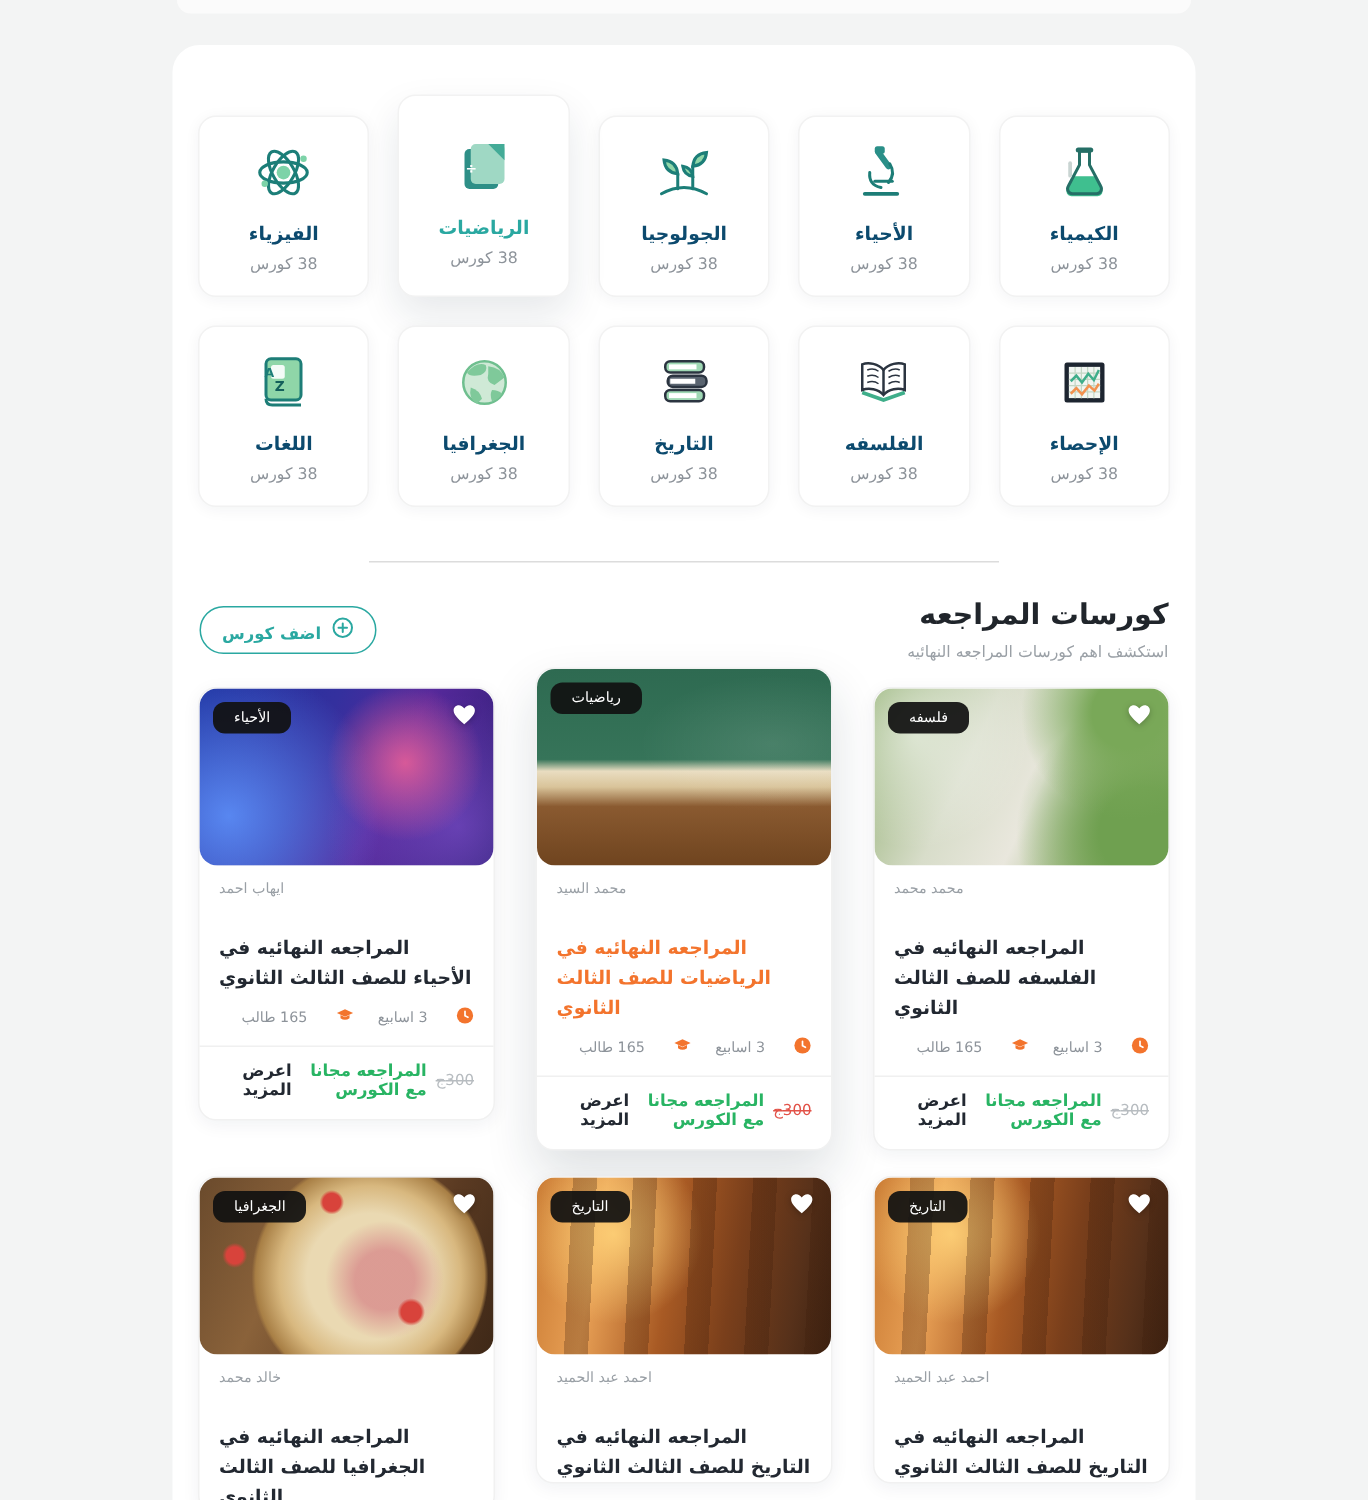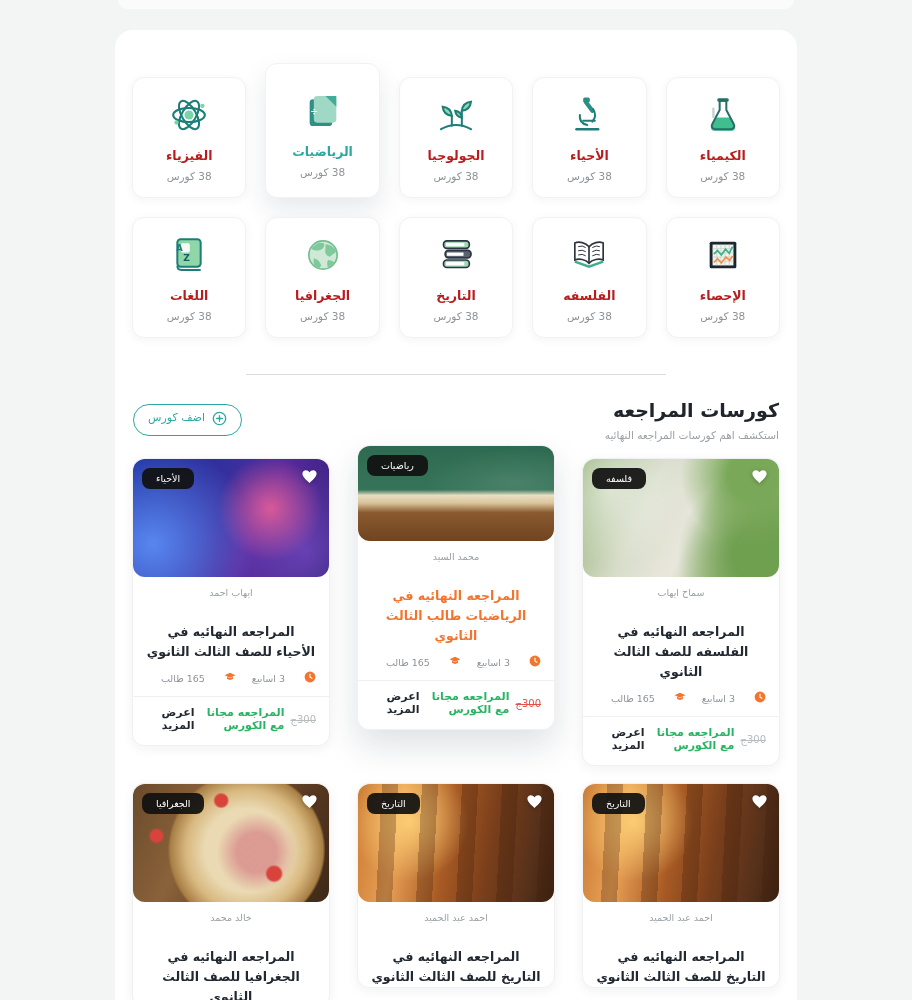--- a/index.html
+++ b/index.html
@@ -11,55 +11,55 @@
   .header{display:flex;align-items:center;gap:16px;padding:6px 8px 0;justify-content:flex-start}
   .h-text{text-align:right}
   .h-title{font-size:21px;font-weight:700;color:#20252b}
   .h-sub{font-size:11px;color:#9aa0a6;margin-top:8}
   .h-icon svg{width:58px;height:48px;display:block}
 
   
   .cat-grid{display:grid;grid-template-columns:repeat(5,1fr);gap:19px;padding:27px 1px 0;align-items:start}
   .cat-card{background:#fff;border:1px solid #f2f2f2;border-radius:12px;box-shadow:0 2px 10px rgba(20,40,60,.05);text-align:center;padding:17px 6px 15px;cursor:pointer}
   .cat-icon svg{width:40px;height:40px;display:inline-block}
-  .cat-label{font-size:12.5px;font-weight:700;color:#b91c1c;margin-top:9px}
+  .cat-label{font-size:12.5px;font-weight:700;color:#0c4a6e;margin-top:9px}
   .cat-count{font-size:10.5px;color:#8d939a;margin-top:7px}
   .cat-card.active{margin-top:-14px;padding-top:27px;padding-bottom:19px;box-shadow:0 12px 26px rgba(20,40,60,.10)}
   .cat-card.active .cat-label{color:#2aa8a1}
 
   .divider{width:420px;margin:36px auto 0;border-top:1px solid #dcdcdc}
 
   
   .review-head{display:flex;justify-content:space-between;align-items:center;padding:24px 2px 2px}
   .rh-title{font-size:19px;font-weight:700;color:#20252b}
   .rh-sub{font-size:10.5px;color:#9aa0a6;margin-top:8px}
-  .add-btn{display:flex;align-items:flex-start;gap:7px;border:1.5px solid #2aa8a1;color:#2aa8a1;background:#fff;border-radius:16px;padding:6px 14px;font-size:11px;font-weight:400;cursor:pointer;font-family:inherit}
+  .add-btn{display:flex;align-items:flex-end;gap:7px;border:1.5px solid #2aa8a1;color:#2aa8a1;background:#fff;border-radius:16px;padding:6px 14px;font-size:11px;font-weight:700;cursor:pointer;font-family:inherit}
   .add-btn svg{width:15px;height:15px}
 
   
   .course-grid{display:grid;grid-template-columns:repeat(3,1fr);column-gap:27px;row-gap:17px;padding:15px 1px 0;align-items:start}
   .course-card{background:#fff;border:1px solid #f1f1f1;border-radius:12px;box-shadow:0 3px 12px rgba(20,40,60,.06);cursor:pointer}
   .course-img{height:118px;border-radius:12px;position:relative}
   .badge{position:absolute;top:9px;left:9px;background:rgba(17,17,17,.93);color:#fff;font-size:9.5px;padding:5px 14px;border-radius:8px}
   .heart{position:absolute;top:9px;right:11px;width:17px;height:17px;cursor:pointer}
   .heart svg{width:17px;height:17px;filter:drop-shadow(0 1px 2px rgba(0,0,0,.25))}
-  .course-body{padding:10px 13px 0;text-align:center}
+  .course-body{padding:10px 13px 0;text-align:left}
   .instructor{font-size:9.5px;color:#9aa0a6}
   .course-title{font-size:12.5px;font-weight:700;color:#222831;line-height:1.6;margin-top:24px}
   .meta{display:flex;gap:16px;margin-top:9px;align-items:center}
   .meta-item{display:flex;align-items:center;gap:19px;font-size:9.5px;color:#8d939a}
   .meta-item svg{width:12px;height:12px}
   .c-divider{border-top:1px solid #f0f0f0;margin-top:11px}
   .c-footer{display:flex;justify-content:space-between;align-items:center;padding:9px 13px 13px}
   .price-wrap{display:flex;align-items:center;gap:6px}
   .old-price{font-size:10px;color:#b7bcc0;text-decoration:line-through}
   .offer{font-size:11px;font-weight:700;color:#28b463}
   .more{font-size:11px;font-weight:700;color:#222831}
   .course-card.featured{margin-top:-13px;box-shadow:0 16px 34px rgba(20,40,60,.14)}
-  .course-card.featured .course-img{height:95px}
+  .course-card.featured .course-img{height:131px}
   .course-card.featured .course-title{color:#f3742d}
   .course-card.featured .old-price{color:#e25248}
 
   
   .img-biology-cells{background:
     radial-gradient(circle at 70% 42%, rgba(236,96,150,.85), rgba(236,96,150,0) 34%),
     radial-gradient(circle at 88% 78%, rgba(140,90,220,.55), transparent 45%),
     radial-gradient(circle at 10% 72%, rgba(96,150,255,.85), transparent 52%),
     linear-gradient(115deg,#1c2f9d 0%,#34309e 38%,#56299b 62%,#2a1d70 100%)}
   .img-math-classroom{background:
@@ -184,21 +184,21 @@
 
   <div class="course-grid">
       <div class="course-card">
         <div class="course-img img-philosophy-reading">
           <span class="badge">فلسفه</span>
           <span class="heart"><svg viewBox="0 0 24 24" fill="#ffffff">
               <path d="M12 21 C5 15 2 11.5 2 7.8 C2 5 4.2 3 6.8 3 C8.8 3 10.8 4.2 12 6 C13.2 4.2 15.2 3 17.2 3 C19.8 3 22 5 22 7.8 C22 11.5 19 15 12 21 Z"></path>
             </svg></span>
         </div>
         <div class="course-body">
-          <div class="instructor">سماح ايهاب</div>
+          <div class="instructor">محمد محمد</div>
           <div class="course-title">المراجعه النهائيه في الفلسفه للصف الثالث الثانوي</div>
           <div class="meta">
             <span class="meta-item">
               <span><svg viewBox="0 0 16 16">
                   <circle cx="8" cy="8" r="7.2" fill="#f3742d"></circle>
                   <path d="M8 4.2 V8.2 L10.6 9.6" stroke="#ffffff" stroke-width="1.5" fill="none" stroke-linecap="round"></path>
                 </svg></span>
               <span>3 اسابيع</span>
             </span>
             <span class="meta-item">
@@ -218,21 +218,21 @@
           </span>
           <span class="more">اعرض المزيد</span>
         </div>
       </div>
       <div class="course-card featured">
         <div class="course-img img-math-classroom">
           <span class="badge">رياضيات</span>
         </div>
         <div class="course-body">
           <div class="instructor">محمد السيد</div>
-          <div class="course-title">المراجعه النهائيه في الرياضيات طالب الثالث الثانوي</div>
+          <div class="course-title">المراجعه النهائيه في الرياضيات للصف الثالث الثانوي</div>
           <div class="meta">
             <span class="meta-item">
               <span><svg viewBox="0 0 16 16">
                   <circle cx="8" cy="8" r="7.2" fill="#f3742d"></circle>
                   <path d="M8 4.2 V8.2 L10.6 9.6" stroke="#ffffff" stroke-width="1.5" fill="none" stroke-linecap="round"></path>
                 </svg></span>
               <span>3 اسابيع</span>
             </span>
             <span class="meta-item">
               <span><svg viewBox="0 0 20 16">

